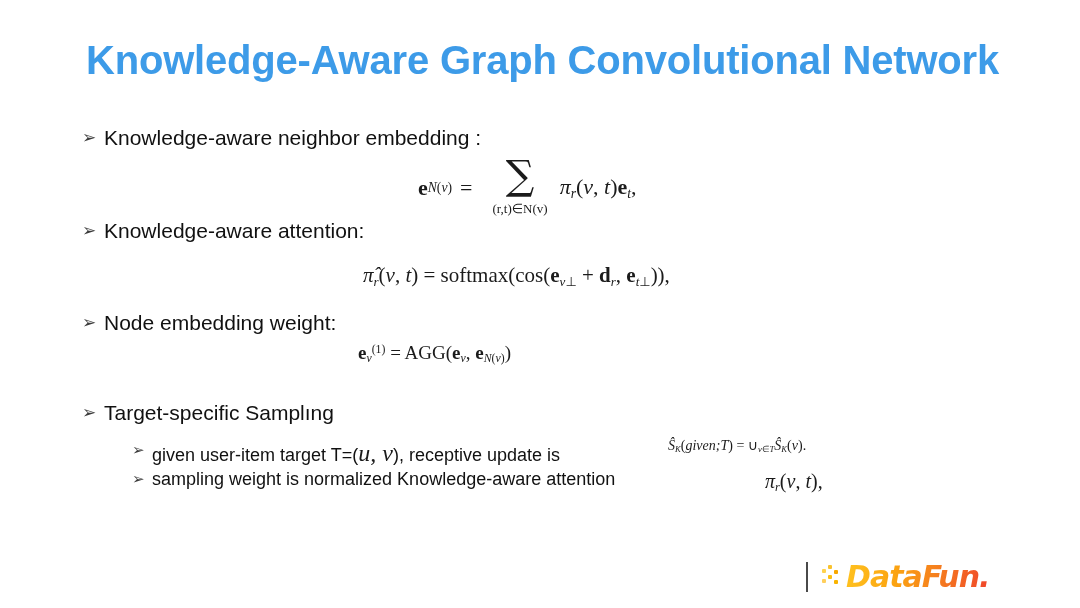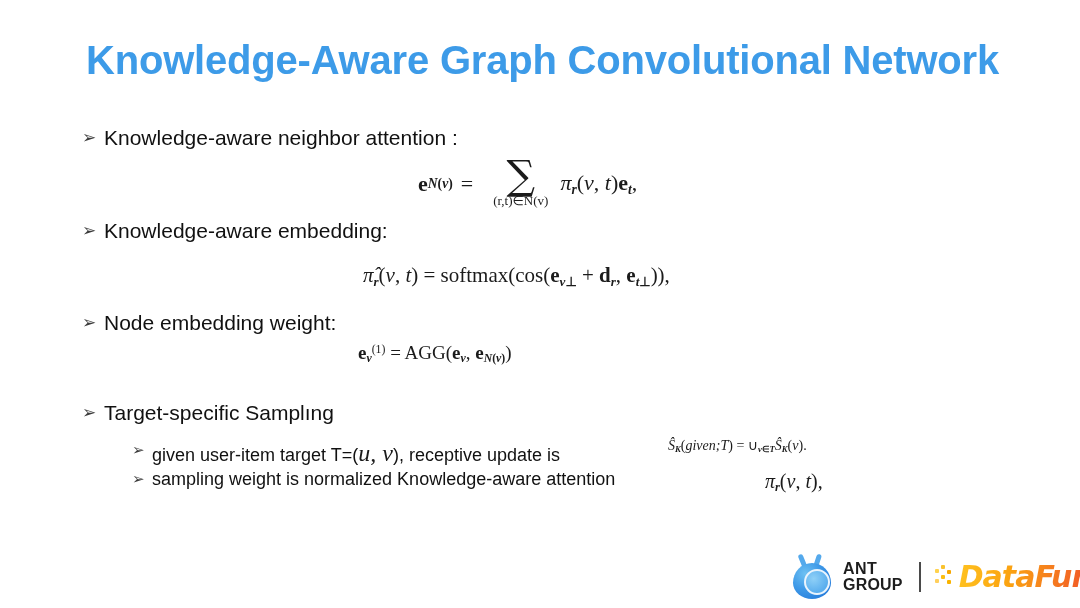--- a/index.html
+++ b/index.html
@@ -58,32 +58,32 @@
 
   
   .math{
     position:absolute;
     font-family:"Liberation Serif", serif;
     color:#1b1b1b;
     white-space:nowrap;
   }
   .math i{font-style:italic;}
   .mb{font-weight:bold;font-style:normal;}
-  sub{font-size:0.62em;vertical-align:-0.28em;font-weight:bold;}
+  sub{font-size:0.62em;vertical-align:-0.28em;}
   sup{font-size:0.62em;vertical-align:0.52em;}
 
   
   .f1{left:418px;top:158px;font-size:22px;}
   .f1 .row{display:flex;align-items:center;}
   .sumwrap{
     display:inline-flex;flex-direction:column;align-items:center;
     margin:0 12px;
   }
   .sumsym{font-size:40px;line-height:0.85;font-family:"DejaVu Serif", serif;}
-  .sumlim{font-size:13px;margin-top:1px;}
+  .sumlim{font-size:13px;margin-top:9px;}
 
   
   .f2{left:363px;top:263px;font-size:21px;text-align:center;}
 
   
   .f3{left:358px;top:334px;font-size:19px;line-height:1.95;}
   .f3 .l2{padding-left:30px;}
 
   
   .f4{left:668px;top:437px;font-size:14px;}
@@ -152,39 +152,39 @@
 </style>
 </head>
 <body>
 
 <div class="slide">
 
   <div class="title">Knowledge-Aware Graph Convolutional Network</div>
 
   <div class="bullet lvl1 b1">
     <span class="arrow">➢</span>
-    <span class="btext">Knowledge-aware neighbor attention :</span>
+    <span class="btext">Knowledge-aware neighbor embedding :</span>
   </div>
 
   <div class="math f1">
     <div class="row">
       <span class="mb">e</span>
         <sub><i>N</i>(<i>v</i>)</sub>
       <span style="margin:0 8px;">=</span>
       <span class="sumwrap">
         <span class="sumsym">∑</span>
         <span class="sumlim">(r,t)∈N(v)</span>
       </span>
       <span><i>π</i><sub><i>r</i></sub>(<i>v</i>, <i>t</i>)<span class="mb">e</span><sub><i>t</i></sub>,</span>
     </div>
   </div>
 
   <div class="bullet lvl1 b2">
     <span class="arrow">➢</span>
-    <span class="btext">Knowledge-aware embedding:</span>
+    <span class="btext">Knowledge-aware attention:</span>
   </div>
 
   <div class="math f2">
     <span><i>π̂</i><sub><i>r</i></sub>(<i>v</i>, <i>t</i>) = softmax(cos(<span class="mb">e</span><sub><i>v</i>⊥</sub> + <span class="mb">d</span><sub><i>r</i></sub>, <span class="mb">e</span><sub><i>t</i>⊥</sub>)),</span>
   </div>
 
   <div class="bullet lvl1 b3">
     <span class="arrow">➢</span>
     <span class="btext">Node embedding weight:</span>
   </div>
@@ -212,32 +212,20 @@
   <div class="bullet lvl2 s2">
     <span class="arrow">➢</span>
     <span class="btext">sampling weight is normalized Knowledge-aware attention</span>
   </div>
 
   <div class="math f5">
     <span><i>π</i><sub><i>r</i></sub>(<i>v</i>, <i>t</i>),</span>
   </div>
 
   <div class="footer">
-    <div class="ant-logo">
-      <div class="ant-mark">
-        <div class="ant1"></div>
-          <div class="ant2"></div>
-        <div class="body"></div>
-        <div class="ring"></div>
-      </div>
-      <div class="ant-text">
-        <div class="l1">ANT</div>
-        <div class="l2">GROUP</div>
-      </div>
-    </div>
     <div class="divider"></div>
     <div class="datafun">
       <div class="dots">
         <span></span>
           <span></span>
           <span></span>
           <span></span>
           <span></span>
           <span></span>
       </div>

